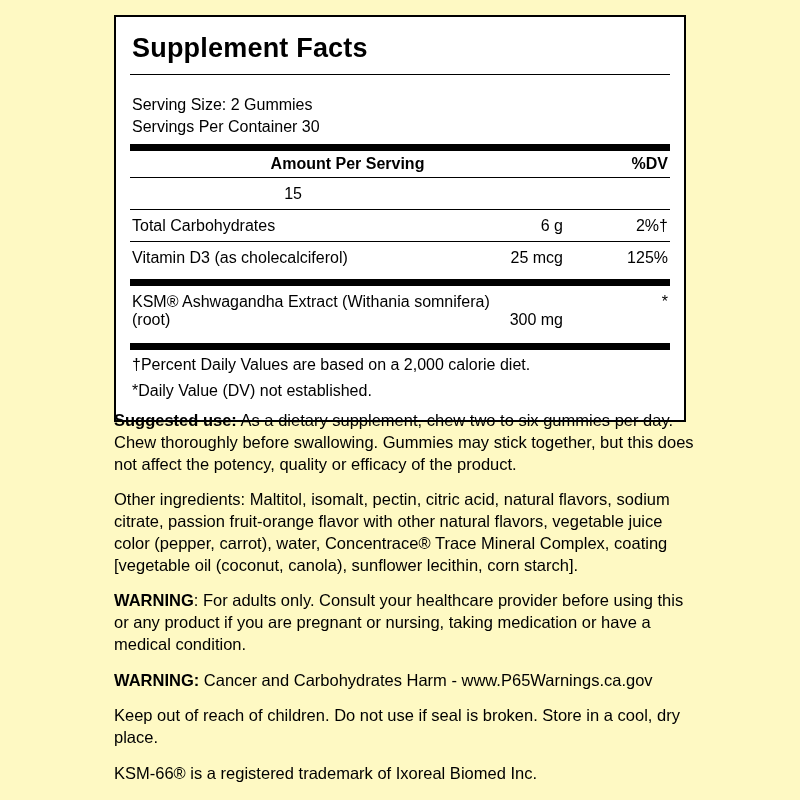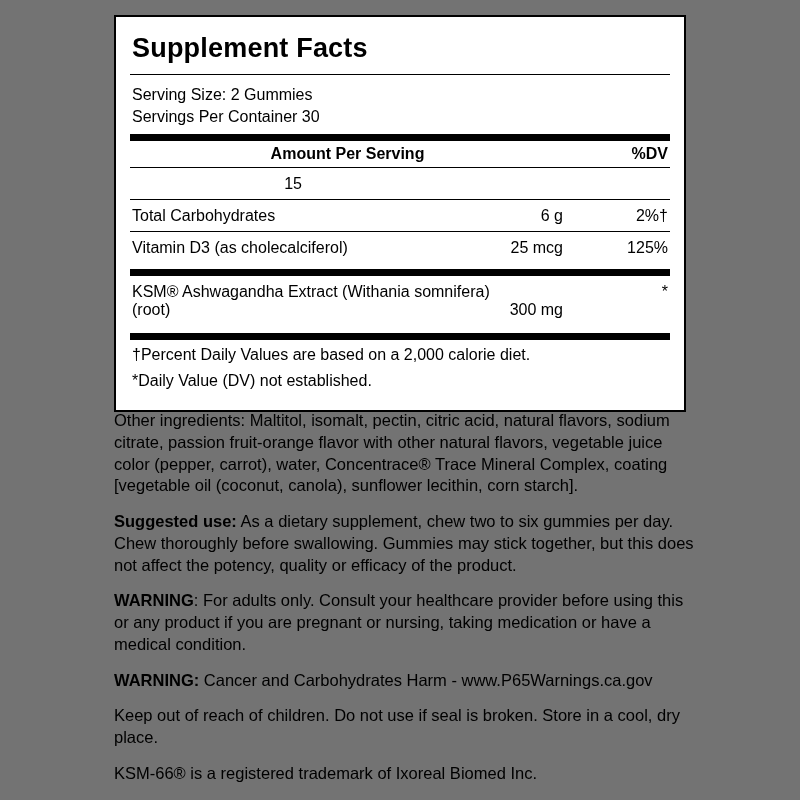--- a/index.html
+++ b/index.html
@@ -2,36 +2,36 @@
 <html><head>
 <meta charset="utf-8">
 <style>
   * { margin:0; padding:0; box-sizing:border-box; }
   html,body { background:#fff; }
   body {
     width:800px; height:800px;
     font-family:"Liberation Sans", sans-serif;
     color:#000;
   }
-  .page { position:relative; width:800px; height:800px; background:#737373; overflow:hidden; }
+  .page { position:relative; width:800px; height:800px; background:#fef9c3; overflow:hidden; }
 
   
   .sf-panel {
     position:absolute; left:114px; top:15px; width:572px;
     border:2px solid #000;
     padding:12px 14px 18px 14px;
     background:#fff;
   }
   .sf-title {
     font-size:27px; font-weight:700; letter-spacing:0.2px;
     padding:4px 2px 10px 2px;
     border-bottom:1px solid #000;
   }
   .sf-serving { font-size:16px; line-height:1.38; padding:0 2px; }
-  .sf-serving.first { margin-top:9px; }
+  .sf-serving.first { margin-top:19px; }
   .bar-thick { height:7px; background:#000; margin-top:6px; }
 
   .sf-row { display:flex; align-items:baseline; font-size:16px;
             padding:7px 2px 6px 2px; border-bottom:1px solid #000; }
   .sf-row.header { font-weight:700; padding:4px 2px 4px 2px; }
   .sf-row.no-border { border-bottom:none; }
   .hdr-left { flex:1; text-align:center; }
   .col-name { flex:1; }
   .col-amount { width:170px; text-align:right; }
   .col-dv { width:105px; text-align:right; }
@@ -96,23 +96,23 @@
     </div>
 
     <div class="bar-thick"></div>
 
     <div class="footnote">†Percent Daily Values are based on a 2,000 calorie diet.</div>
     <div class="footnote">*Daily Value (DV) not established.</div>
   </div>
 
   <div class="info">
 
+    <div class="para"><span class="lead-bold">Suggested use:</span><span> As a dietary supplement, chew two to six gummies per day. Chew thoroughly before swallowing. Gummies may stick together, but this does not affect the potency, quality or efficacy of the product.</span></div>
+
     <div class="para">Other ingredients: Maltitol, isomalt, pectin, citric acid, natural flavors, sodium citrate, passion fruit-orange flavor with other natural flavors, vegetable juice color (pepper, carrot), water, Concentrace® Trace Mineral Complex, coating [vegetable oil (coconut, canola), sunflower lecithin, corn starch].</div>
-
-    <div class="para"><span class="lead-bold">Suggested use:</span><span> As a dietary supplement, chew two to six gummies per day. Chew thoroughly before swallowing. Gummies may stick together, but this does not affect the potency, quality or efficacy of the product.</span></div>
 
     <div class="para"><span class="lead-bold">WARNING</span><span>: For adults only. Consult your healthcare provider before using this or any product if you are pregnant or nursing, taking medication or have a medical condition.</span></div>
 
     <div class="para"><span class="lead-bold">WARNING:</span><span> Cancer and Carbohydrates Harm - www.P65Warnings.ca.gov</span></div>
 
     <div class="para">Keep out of reach of children. Do not use if seal is broken. Store in a cool, dry place.</div>
 
     <div class="para">KSM-66® is a registered trademark of Ixoreal Biomed Inc.</div>
 
     <div class="para">ConcenTrace® is a registered trademark of Trace Minerals Research, Inc.</div>

